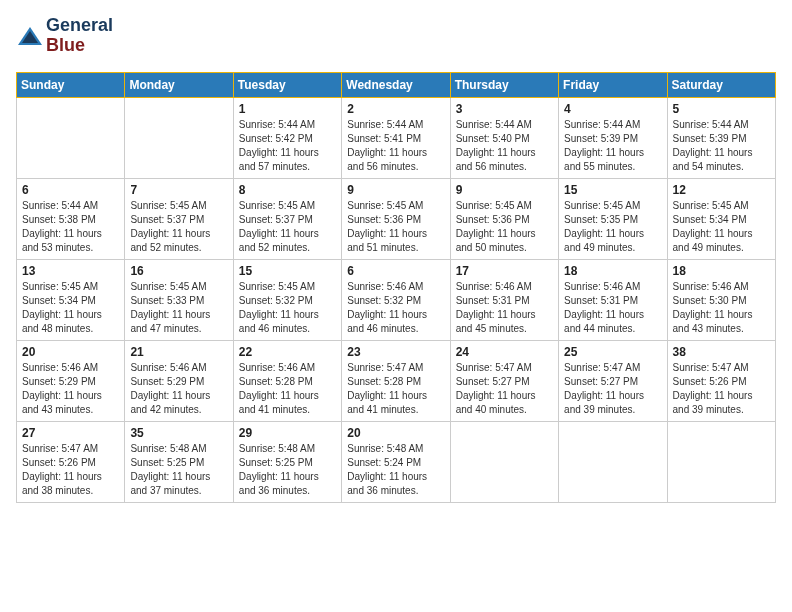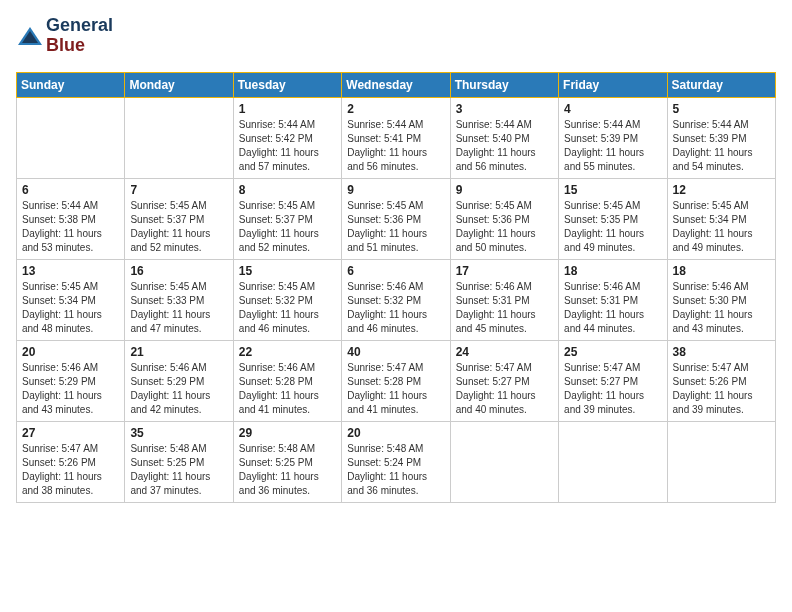--- a/index.html
+++ b/index.html
@@ -262,21 +262,21 @@
 Sunset: 5:29 PM
 Daylight: 11 hours and 42 minutes.</div>
           </td>
           <td>
             <span class="day-number">22</span>
             <div class="day-info" style="white-space: pre-line;">Sunrise: 5:46 AM
 Sunset: 5:28 PM
 Daylight: 11 hours and 41 minutes.</div>
           </td>
           <td>
-            <span class="day-number">40</span>
+            <span class="day-number">23</span>
             <div class="day-info" style="white-space: pre-line;">Sunrise: 5:47 AM
 Sunset: 5:28 PM
 Daylight: 11 hours and 41 minutes.</div>
           </td>
           <td>
             <span class="day-number">24</span>
             <div class="day-info" style="white-space: pre-line;">Sunrise: 5:47 AM
 Sunset: 5:27 PM
 Daylight: 11 hours and 40 minutes.</div>
           </td>

